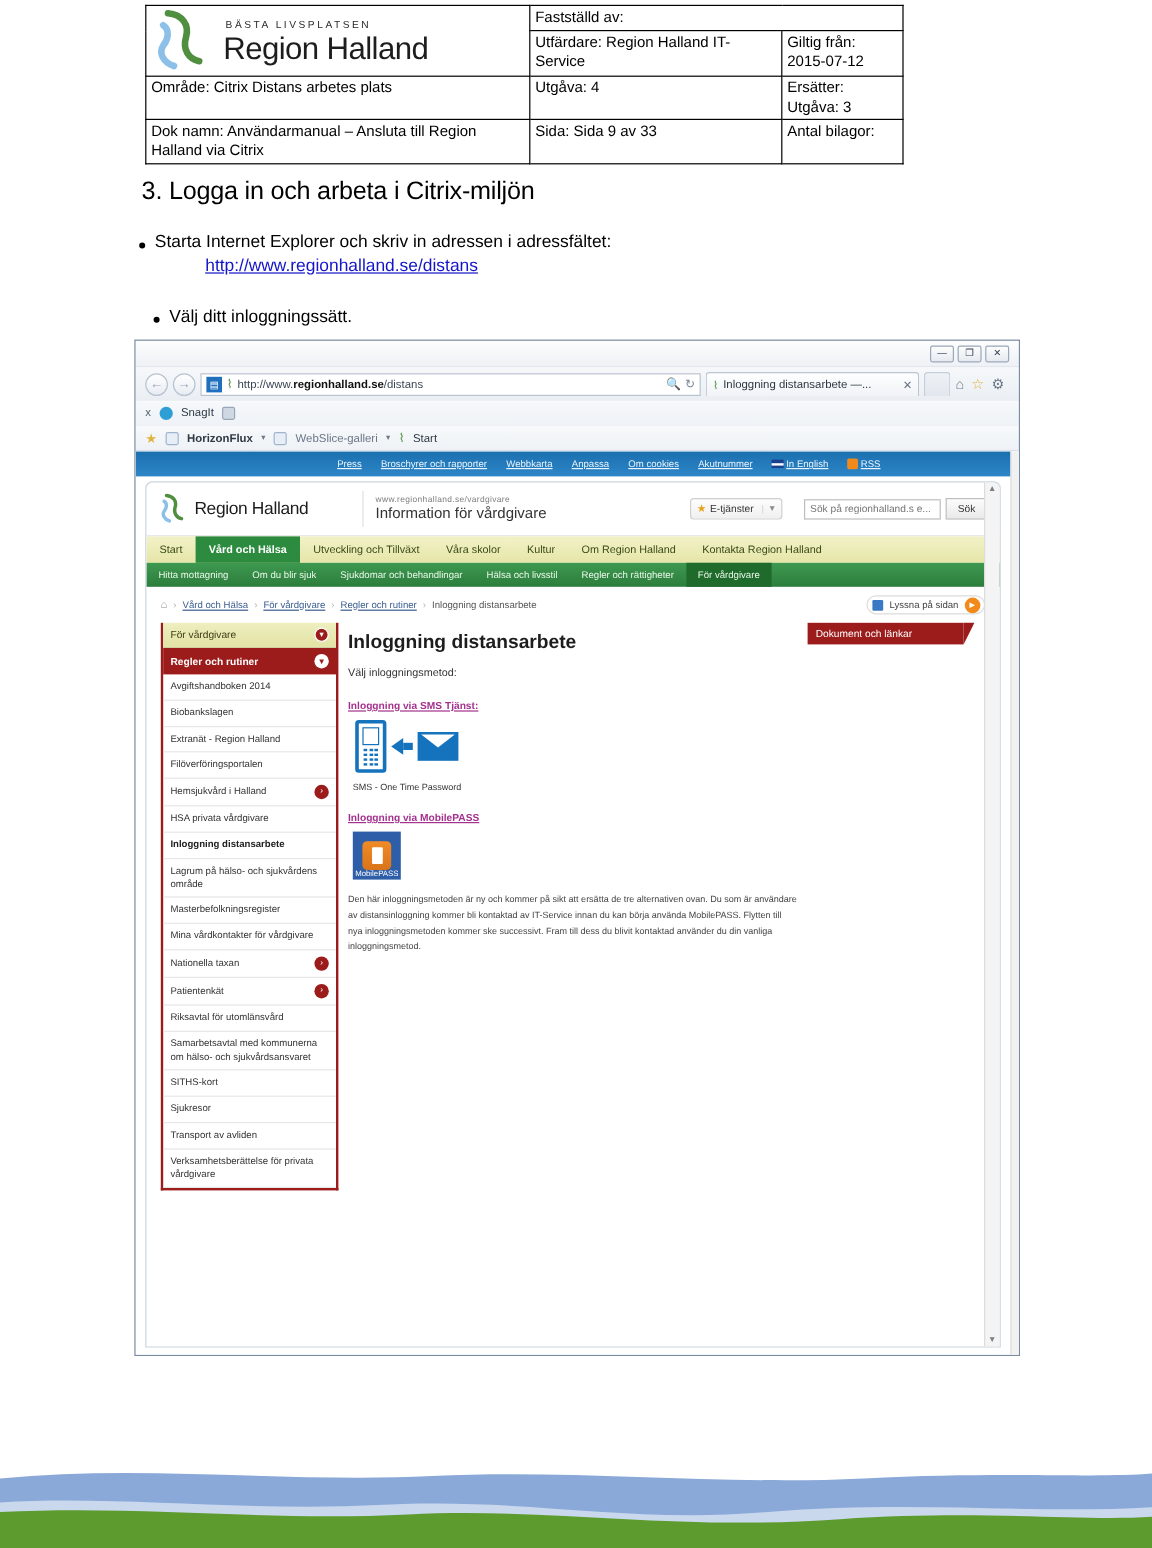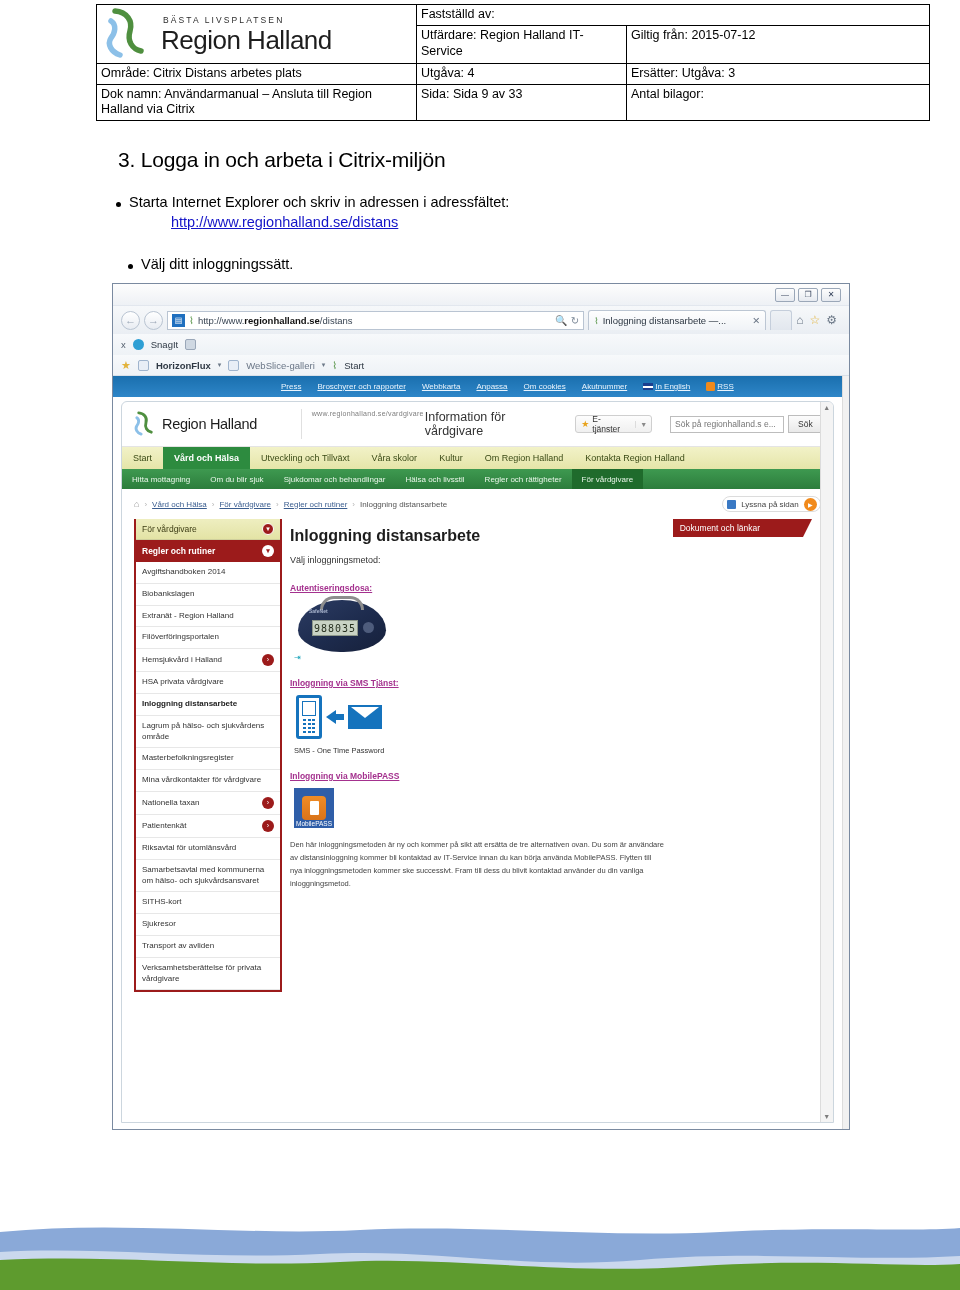--- a/index.html
+++ b/index.html
@@ -7,22 +7,22 @@
   body {
     width:960px; height:1290px;
     background:#ffffff;
     font-family:"Liberation Sans", sans-serif;
     position:relative;
     overflow:hidden;
   }
 
   
   .doc-header {
-    position:absolute; left:96px; top:4px;
-    width:834px;
+    position:absolute; left:121px; top:4px;
+    width:632px;
     border-collapse:collapse;
     font-size:12.5px; color:#000;
   }
   .doc-header td {
     border:1px solid #000;
     padding:2px 4px;
     vertical-align:top;
     line-height:1.25;
   }
   .logo-cell { width:320px; padding:2px 4px 2px 6px; }
@@ -147,21 +147,21 @@
     position:relative;
   }
   .site-header {
     height:45px; display:flex; align-items:center; padding:0 10px; gap:10px;
     border-bottom:1px solid #e4e4e4;
   }
   .rh-logo { display:flex; align-items:center; gap:4px; width:160px; }
   .rh-mark { width:26px;height:30px;position:relative;flex:0 0 26px;}
   .rh-name { font-size:14.5px; color:#1d1d1d; letter-spacing:-0.3px;}
   .hdr-divider { width:1px;height:30px;background:#e0e0e0; }
-  .hdr-mid { display:flex; flex-direction:row; gap:1px; }
+  .hdr-mid { display:flex; flex-direction:column; gap:1px; }
   .hdr-url { font-size:7px; color:#7d7d7d; letter-spacing:0.3px;}
   .hdr-title { font-size:12.5px; color:#333; }
   .etjanst {
     margin-left:auto; display:flex; align-items:center;
     border:1px solid #cfcfcf; border-radius:3px; background:linear-gradient(#fdfdfd,#f0f0f0);
     height:18px; font-size:8.5px; color:#333;
   }
   .etjanst .lbl { padding:0 7px 0 5px; display:flex; align-items:center; gap:3px;}
   .etjanst .caret { width:16px; text-align:center; border-left:1px solid #dcdcdc; color:#8a8a8a; font-size:7px;}
   .star { color:#e8a31c; font-size:9px; }
@@ -588,30 +588,20 @@
               <li>
                   <span>Verksamhetsberättelse för privata vårdgivare</span>
                 </li>
             </ul>
           </div>
 
           <div class="center">
             <h1>Inloggning distansarbete</h1>
             <div class="lead">Välj inloggningsmetod:</div>
 
-            <div class="sect-block">
-              <a href="#" class="sect-link">Autentiseringsdosa:</a>
-              <div class="token">
-                <span class="clip"></span>
-                <span class="brand">SafeNet</span>
-                <span class="lcd">988035</span>
-                <span class="dot-r"></span>
-              </div>
-              <span class="ext-ico">⇥</span>
-            </div>
 
             <div class="sect-block">
               <a href="#" class="sect-link">Inloggning via SMS Tjänst:</a>
               <div class="smsgfx">
                 <div class="phone">
                   <span class="scr"></span>
                   <span class="keys">
                     <i></i>
                       <i></i>
                       <i></i>

